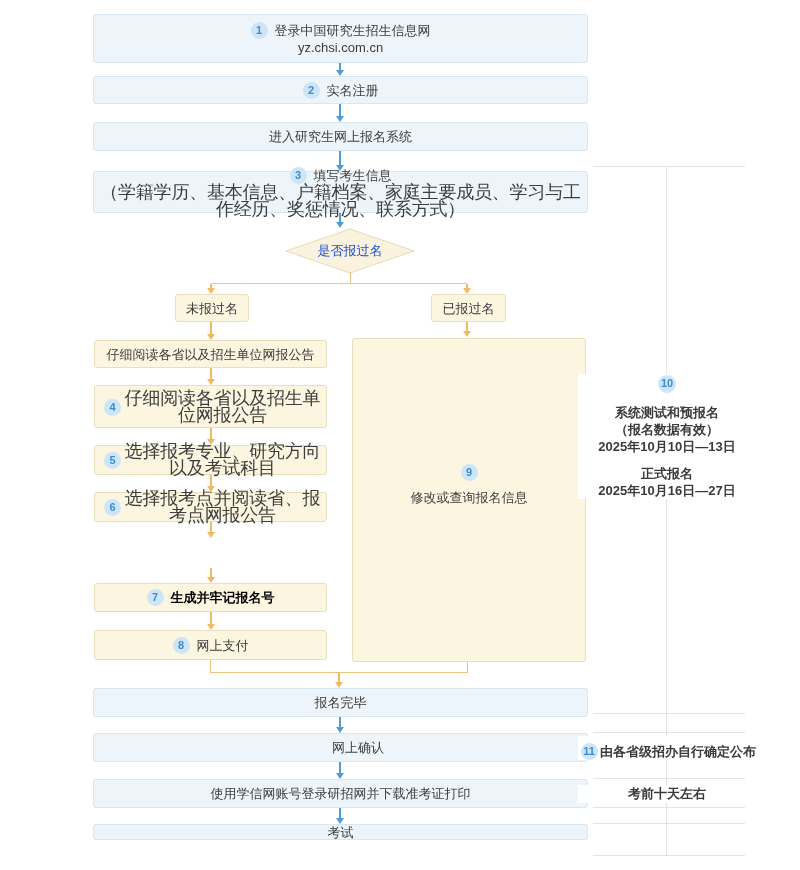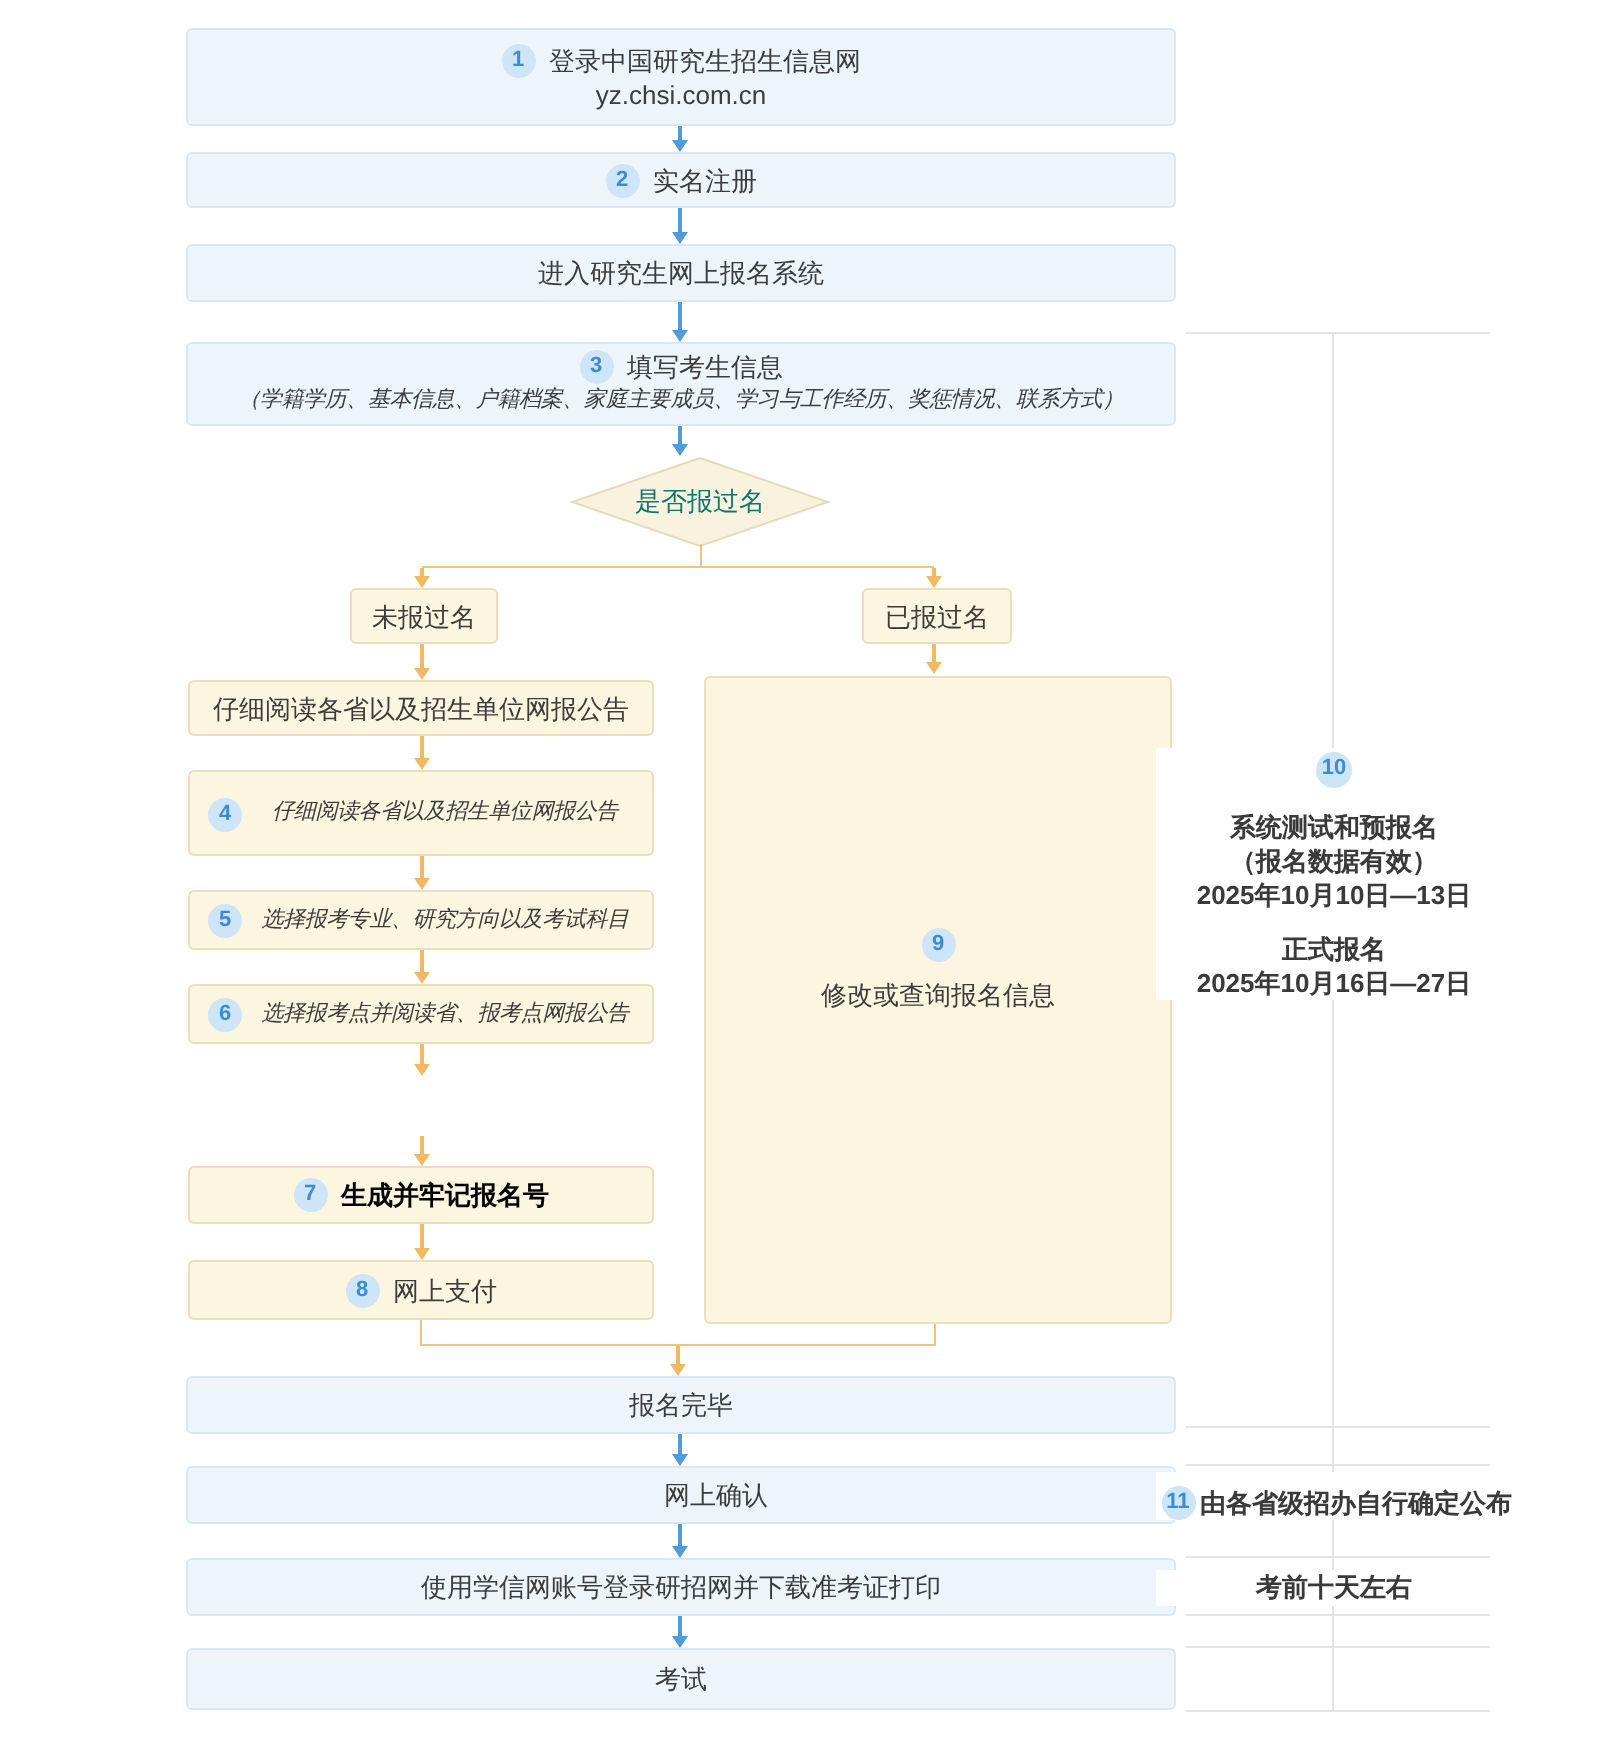--- a/index.html
+++ b/index.html
@@ -28,31 +28,31 @@
        border-left:4px solid transparent;border-right:4px solid transparent;border-top:6px solid;}
 
   
   .oline{position:absolute;background:#f0c480;}
   .gline{position:absolute;background:#e4e4e4;}
 
   
   .diamond-wrap{position:absolute;left:284px;top:228px;width:132px;height:46px;}
   .diamond-wrap svg{position:absolute;left:0;top:0;}
   .diamond-label{position:absolute;left:0;top:0;width:132px;height:46px;display:flex;
-       align-items:center;justify-content:center;font-size:13px;color:#0f766e;}
+       align-items:center;justify-content:center;font-size:13px;color:#1d4ed8;}
 
   
   .ann{position:absolute;left:578px;width:178px;background:#ffffff;text-align:center;
        font-size:13px;line-height:17px;color:#3a3a3a;font-weight:600;}
   .ann .bold{font-weight:bold;}
   .ann .num{margin:0 auto 0 auto;}
   .ann-row{display:flex;align-items:flex-end;justify-content:center;}
 
   .red{color:#000000;font-weight:600;text-align:right;}
-  .small2{font-size:11px;letter-spacing:-0.2px;font-style:italic;}
+  .small2{font-size:18px;letter-spacing:-0.2px;}
 </style>
 </head>
 <body>
 
 <div class="canvas">
 
   <div class="gline" style="left:666px;top:166px;width:1px;height:689px;"></div>
   <div class="gline" style="left:593px;top:166px;width:152px;height:1px;"></div>
   <div class="gline" style="left:593px;top:713px;width:152px;height:1px;"></div>
   <div class="gline" style="left:593px;top:732px;width:152px;height:1px;"></div>
@@ -185,21 +185,21 @@
   </div>
 
   <div class="varrow ab" style="left:339px;top:762px;height:11px;"></div>
 
   <div class="box blue" style="left:93px;top:779px;width:495px;height:29px;">
     <span>使用学信网账号登录研招网并下载准考证打印</span>
   </div>
 
   <div class="varrow ab" style="left:339px;top:808px;height:10px;"></div>
 
-  <div class="box blue" style="left:93px;top:824px;width:495px;height:31px;">
+  <div class="box blue" style="left:93px;top:824px;width:495px;height:16px;">
     <span>考试</span>
   </div>
 
   <div class="ann" style="top:374px;">
     <span class="num" style="width:18px;height:18px;">10</span>
     <div class="bold" style="margin-top:11px;">系统测试和预报名</div>
     <div class="bold">（报名数据有效）</div>
     <div>2025年10月10日—13日</div>
     <div class="bold" style="margin-top:10px;">正式报名</div>
     <div>2025年10月16日—27日</div>

